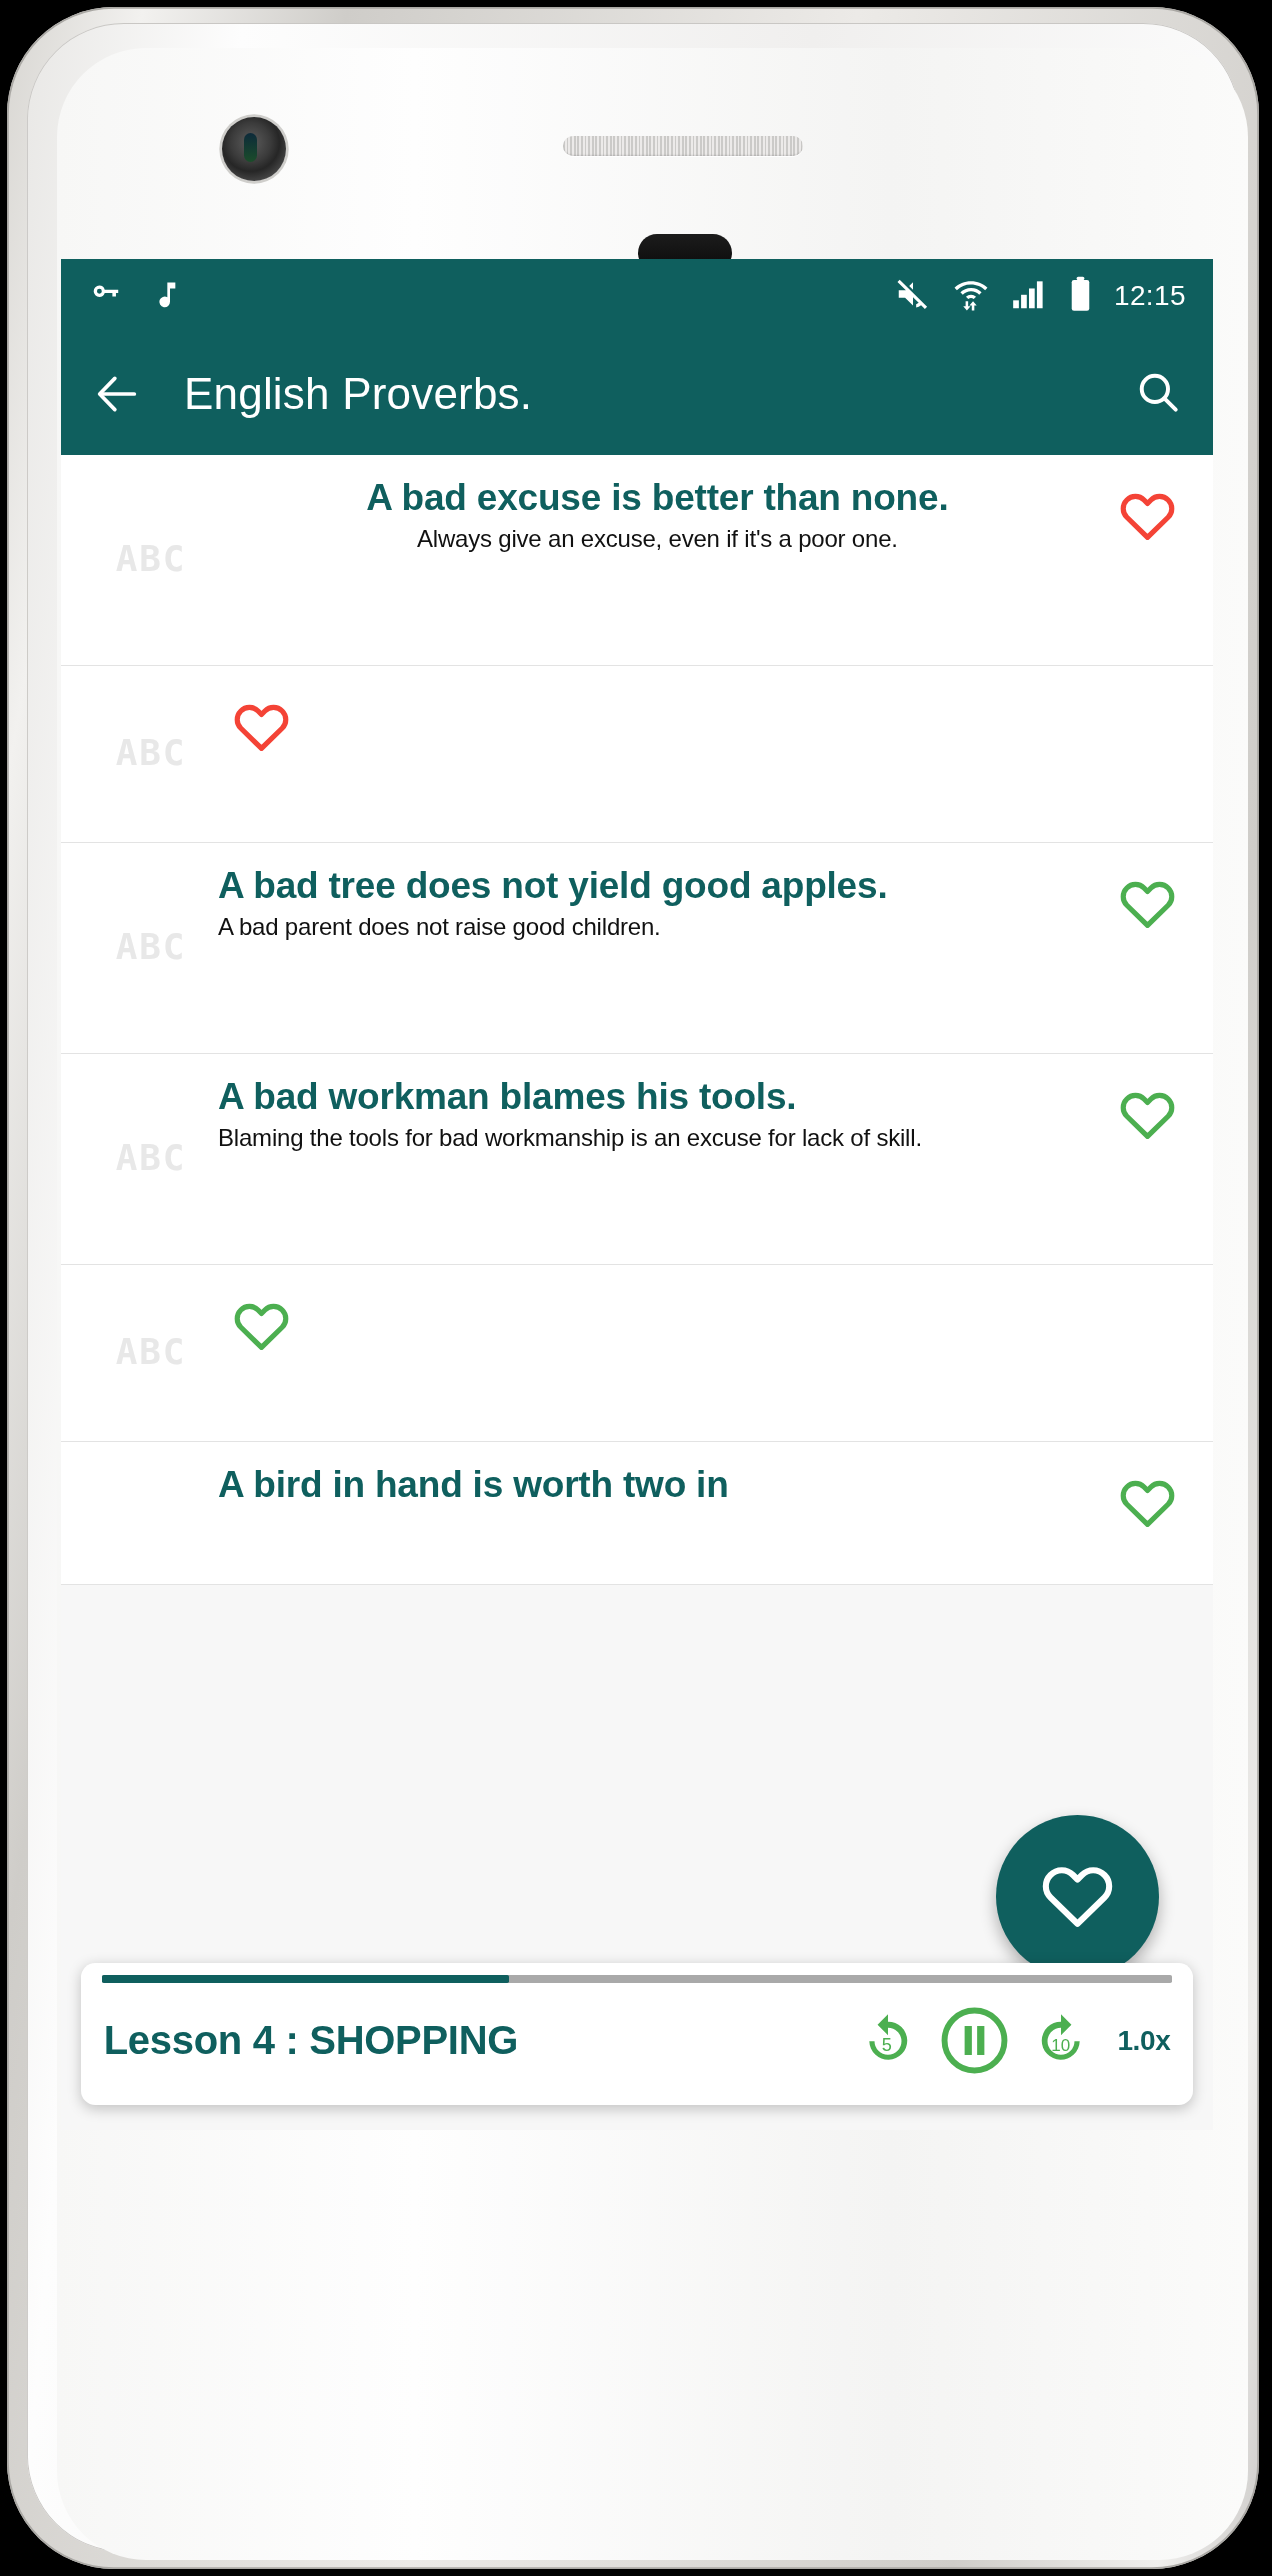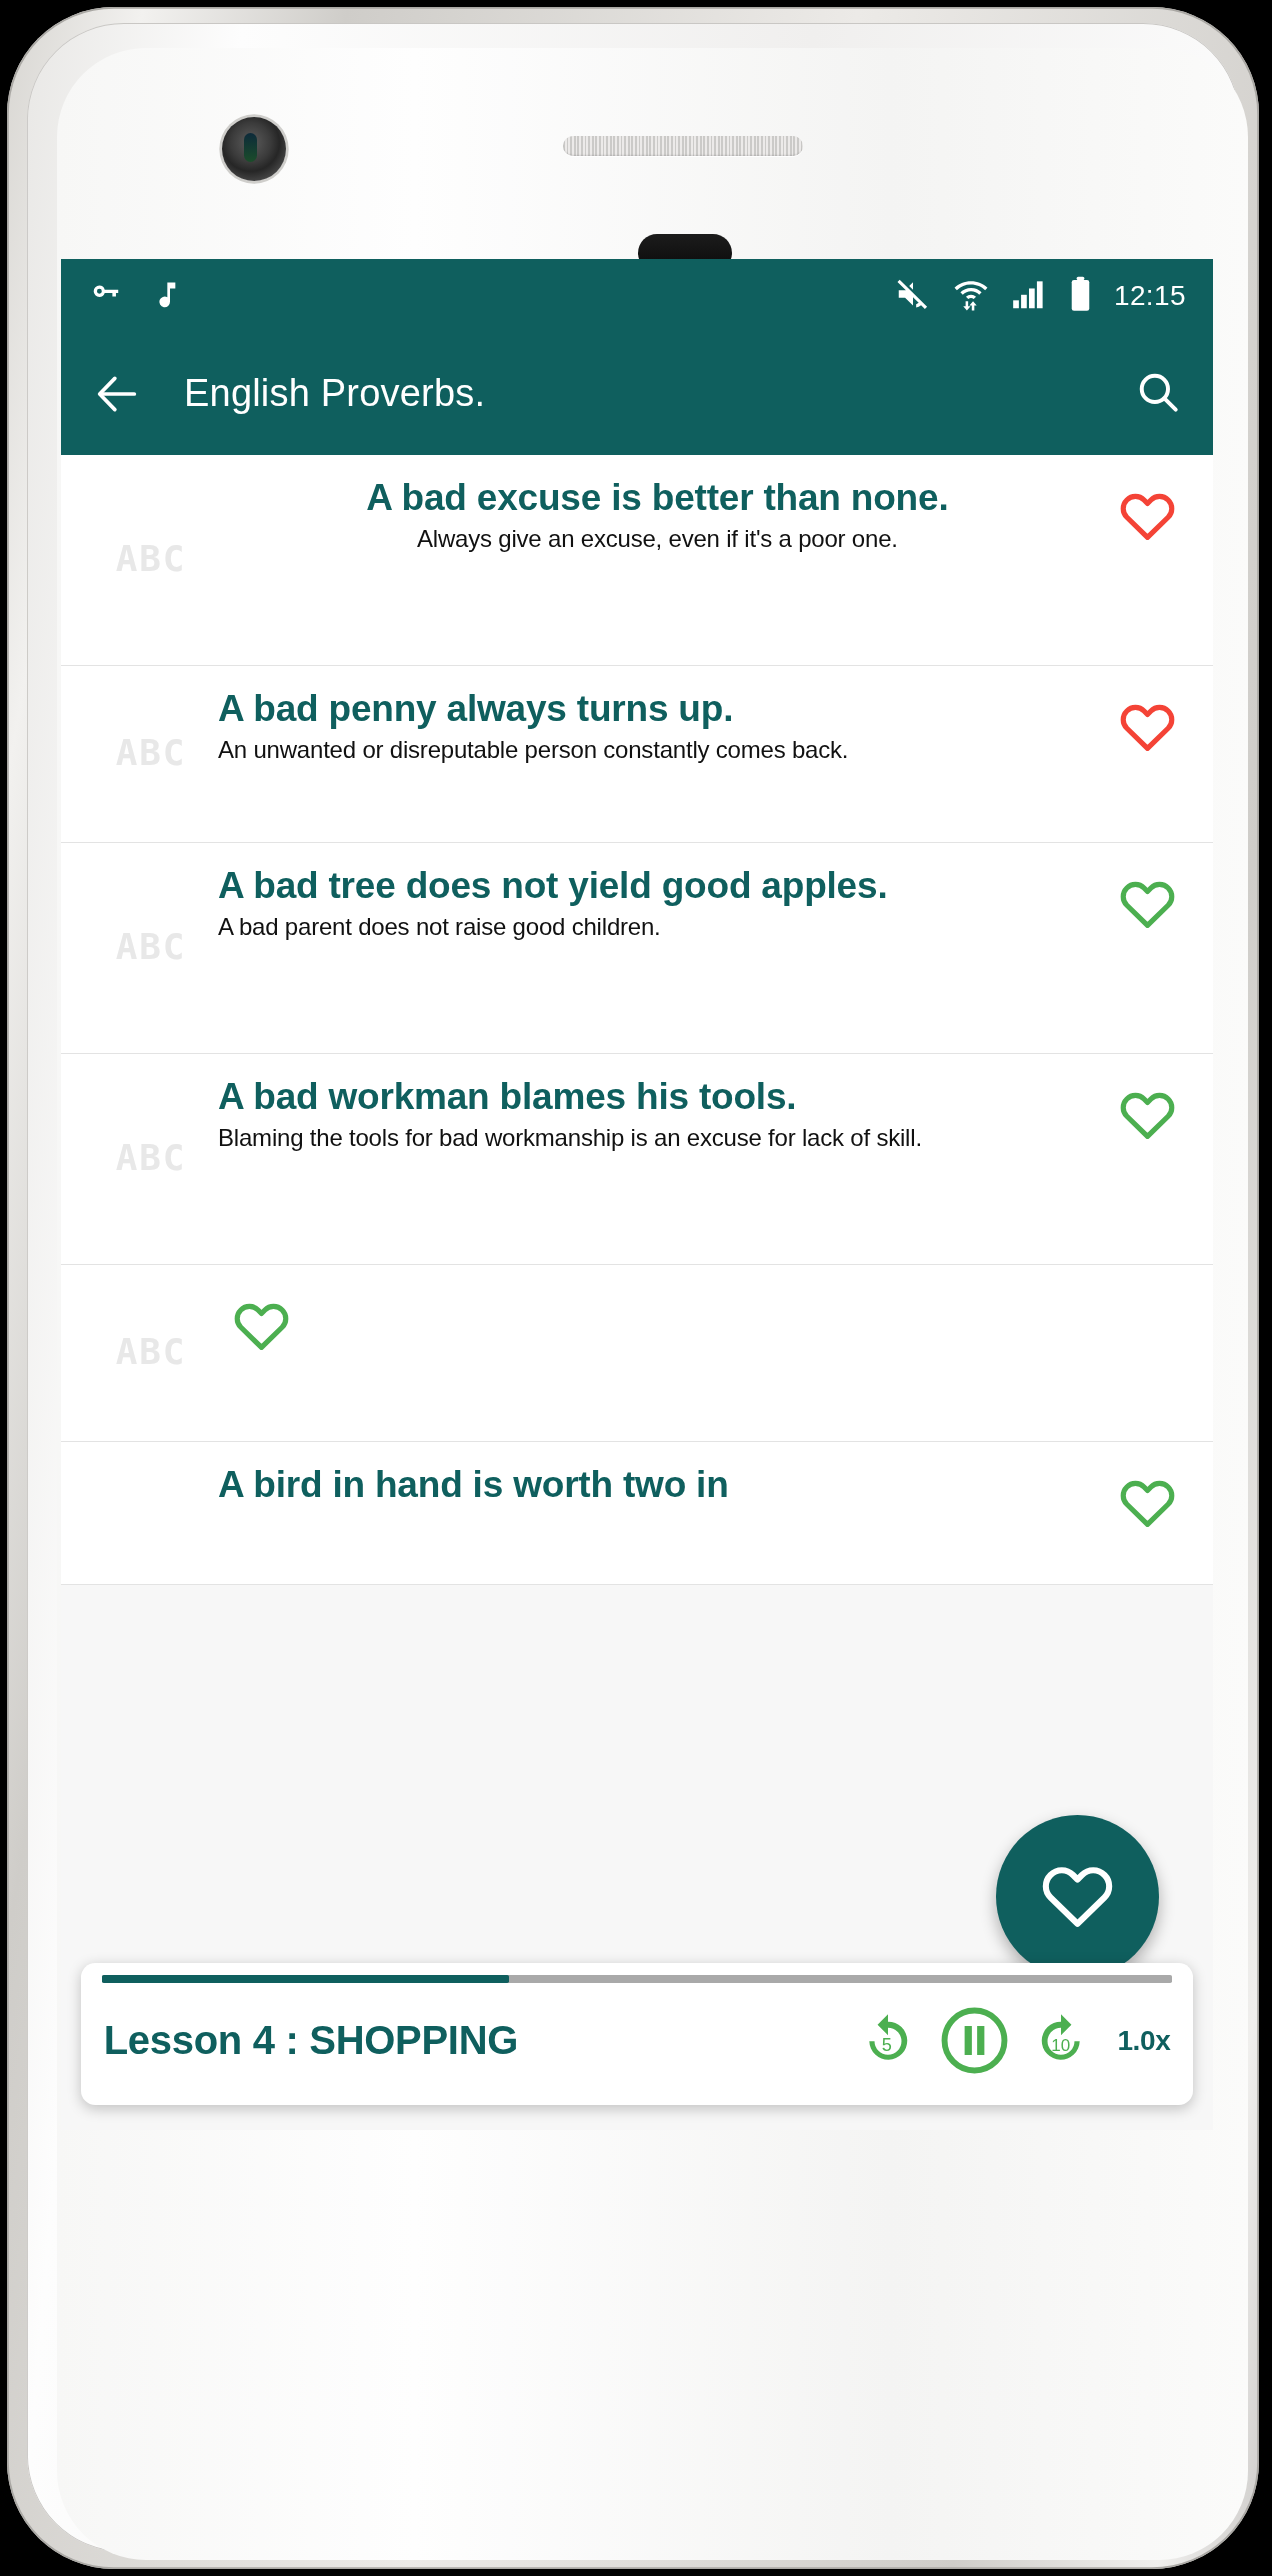--- a/index.html
+++ b/index.html
@@ -58,21 +58,21 @@
   .sb-right{margin-left:auto;display:flex;align-items:center;gap:19.7px;}
   .sb-clock{color:#fff;font-size:28px;letter-spacing:0.4px;font-family:"Liberation Sans",sans-serif;}
   .ico{display:block;}
 
   
   .appbar{
     height:123px;background:#0f5f5e;display:flex;align-items:center;
     padding:0 30px;box-sizing:border-box;position:relative;
   }
   .appbar-title{
-    color:#fff;font-size:38px;font-weight:400;margin-left:41px;
+    color:#fff;font-size:44px;font-weight:400;margin-left:41px;
     letter-spacing:0.2px;white-space:nowrap;
   }
   .appbar-search{margin-left:auto;cursor:pointer;}
   .back-btn{cursor:pointer;display:flex;align-items:center;}
 
   
   .list{position:relative;background:#f0f0f0;}
   .row{
     background:#fff;display:flex;align-items:flex-start;
     border-bottom:0.9px solid #e3e3e3;position:relative;
@@ -218,24 +218,20 @@
       <div class="heart-cell">
         <svg width="59" height="59" viewBox="0 0 24 24" fill="none" stroke="#f44336" stroke-width="2.1" stroke-linejoin="round">
           <path d="M12 20.5 3.6 12.3a4.9 4.9 0 0 1 0-7 4.9 4.9 0 0 1 7 0l1.4 1.4 1.4-1.4a4.9 4.9 0 0 1 7 0 4.9 4.9 0 0 1 0 7z"></path>
         </svg>
       </div>
     </div>
 
     <div class="row" style="min-height:177px;">
       <div class="thumb">
         <span class="abc">ABC</span>
-      </div>
-      <div class="rowtext">
-        <div class="title">A bad penny always turns up.</div>
-        <div class="desc">An unwanted or disreputable person constantly comes back.</div>
       </div>
       <div class="heart-cell">
         <svg width="59" height="59" viewBox="0 0 24 24" fill="none" stroke="#f44336" stroke-width="2.1" stroke-linejoin="round">
           <path d="M12 20.5 3.6 12.3a4.9 4.9 0 0 1 0-7 4.9 4.9 0 0 1 7 0l1.4 1.4 1.4-1.4a4.9 4.9 0 0 1 7 0 4.9 4.9 0 0 1 0 7z"></path>
         </svg>
       </div>
     </div>
 
     <div class="row" style="min-height:211px;">
       <div class="thumb">

